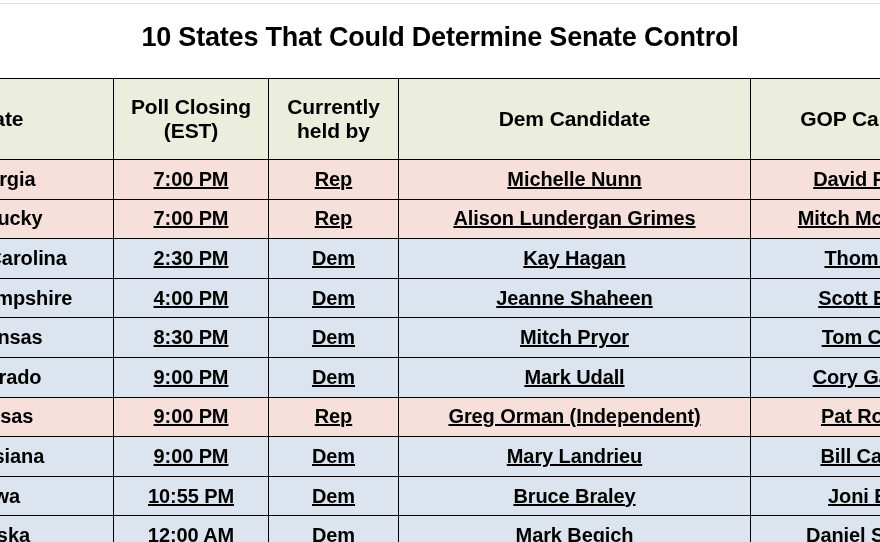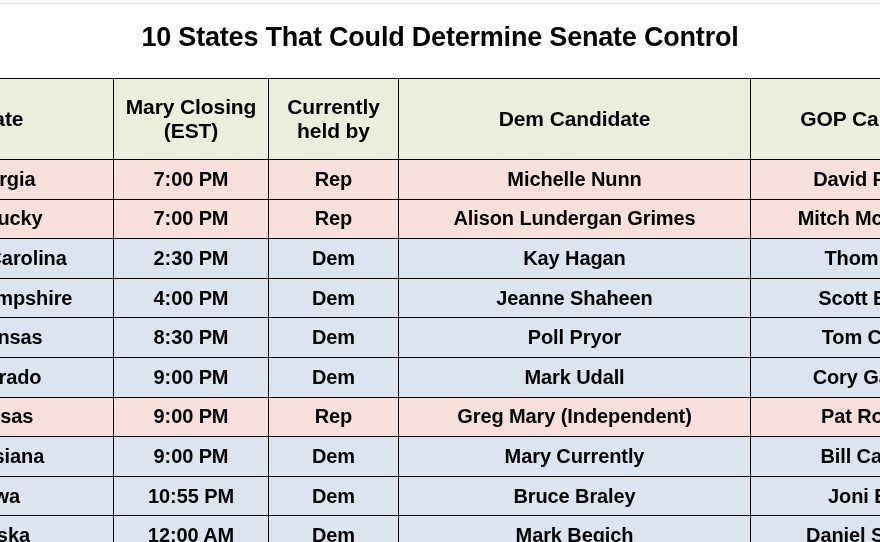--- a/index.html
+++ b/index.html
@@ -122,20 +122,21 @@
 
   td.cell-state {
     text-align: right;
     padding-right: 9px;
   }
   td.cell-poll,
   td.cell-held,
   td.cell-dem,
   td.cell-gop {
     text-align: center;
+    text-decoration: underline;
   }
 </style>
 </head>
 <body>
 
 <div class="page">
 
   <div class="top-rule"></div>
 
   <div class="title">10 States That Could Determine Senate Control</div>
@@ -151,21 +152,21 @@
           <col class="c-dem">
           <col class="c-gop">
         </colgroup>
 
         <thead>
           <tr>
             <th class="h-state">
               <span class="hline">State</span>
             </th>
             <th class="h-poll">
-              <span class="hline">Mary Closing</span>
+              <span class="hline">Poll Closing</span>
               <span class="hline">(EST)</span>
             </th>
             <th class="h-held">
               <span class="hline">Currently</span>
               <span class="hline">held by</span>
             </th>
             <th class="h-dem">
               <span class="hline">Dem Candidate</span>
             </th>
             <th class="h-gop">
@@ -200,42 +201,42 @@
               <td class="cell-state">New Hampshire</td>
               <td class="cell-poll">4:00 PM</td>
               <td class="cell-held">Dem</td>
               <td class="cell-dem">Jeanne Shaheen</td>
               <td class="cell-gop">Scott Brown</td>
             </tr>
             <tr class="party-dem">
               <td class="cell-state">Arkansas</td>
               <td class="cell-poll">8:30 PM</td>
               <td class="cell-held">Dem</td>
-              <td class="cell-dem">Poll Pryor</td>
+              <td class="cell-dem">Mitch Pryor</td>
               <td class="cell-gop">Tom Cotton</td>
             </tr>
             <tr class="party-dem">
               <td class="cell-state">Colorado</td>
               <td class="cell-poll">9:00 PM</td>
               <td class="cell-held">Dem</td>
               <td class="cell-dem">Mark Udall</td>
               <td class="cell-gop">Cory Gardner</td>
             </tr>
             <tr class="party-rep">
               <td class="cell-state">Kansas</td>
               <td class="cell-poll">9:00 PM</td>
               <td class="cell-held">Rep</td>
-              <td class="cell-dem">Greg Mary (Independent)</td>
+              <td class="cell-dem">Greg Orman (Independent)</td>
               <td class="cell-gop">Pat Roberts</td>
             </tr>
             <tr class="party-dem">
               <td class="cell-state">Louisiana</td>
               <td class="cell-poll">9:00 PM</td>
               <td class="cell-held">Dem</td>
-              <td class="cell-dem">Mary Currently</td>
+              <td class="cell-dem">Mary Landrieu</td>
               <td class="cell-gop">Bill Cassidy</td>
             </tr>
             <tr class="party-dem">
               <td class="cell-state">Iowa</td>
               <td class="cell-poll">10:55 PM</td>
               <td class="cell-held">Dem</td>
               <td class="cell-dem">Bruce Braley</td>
               <td class="cell-gop">Joni Ernst</td>
             </tr>
             <tr class="party-dem">

